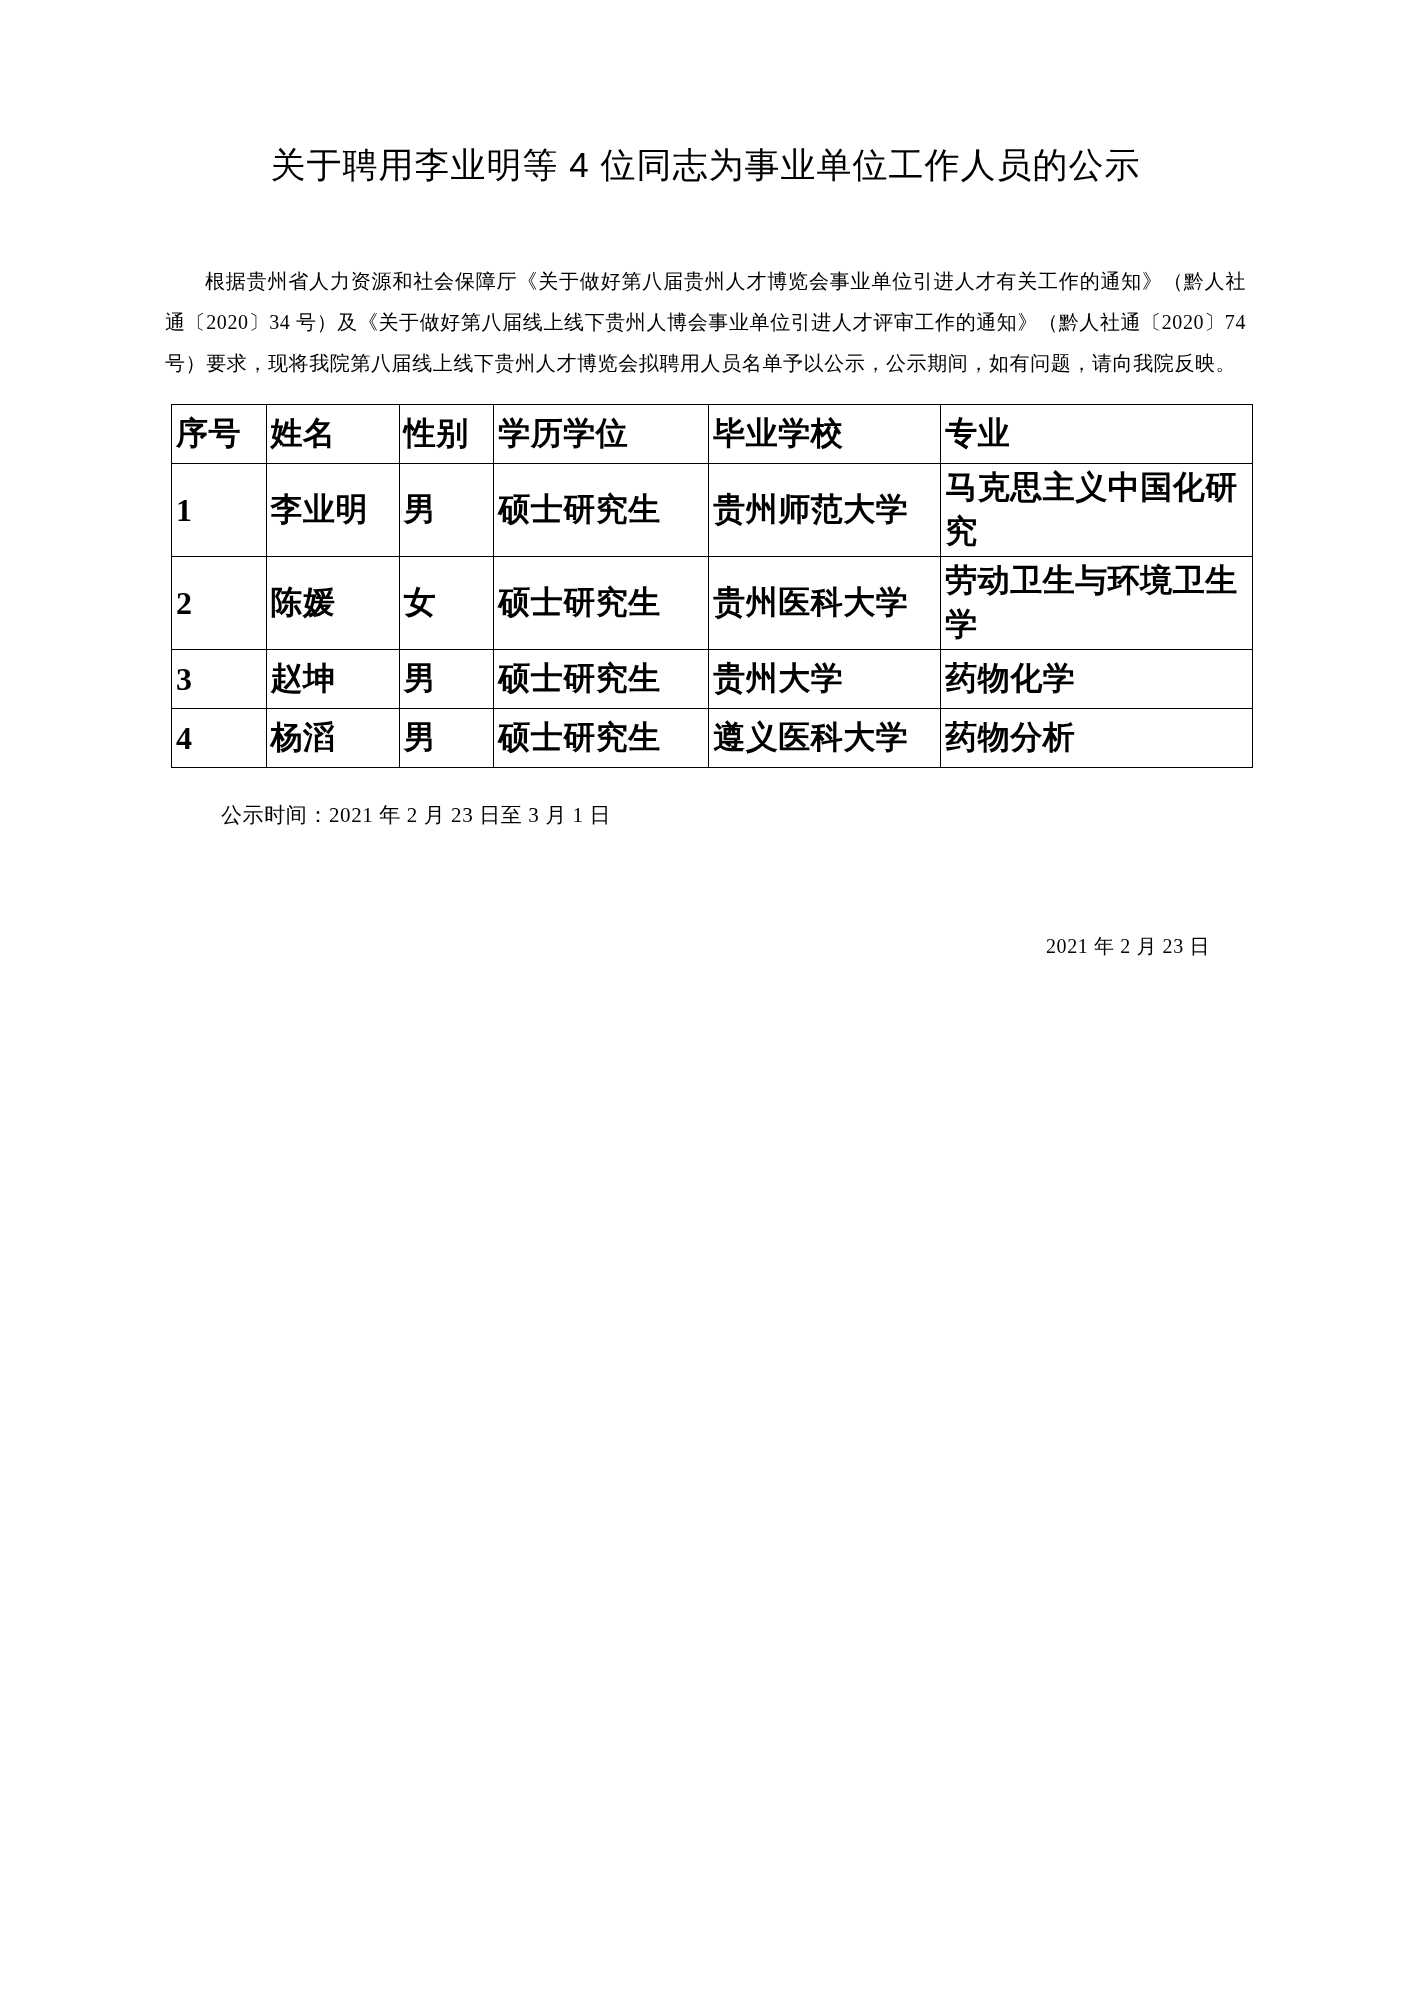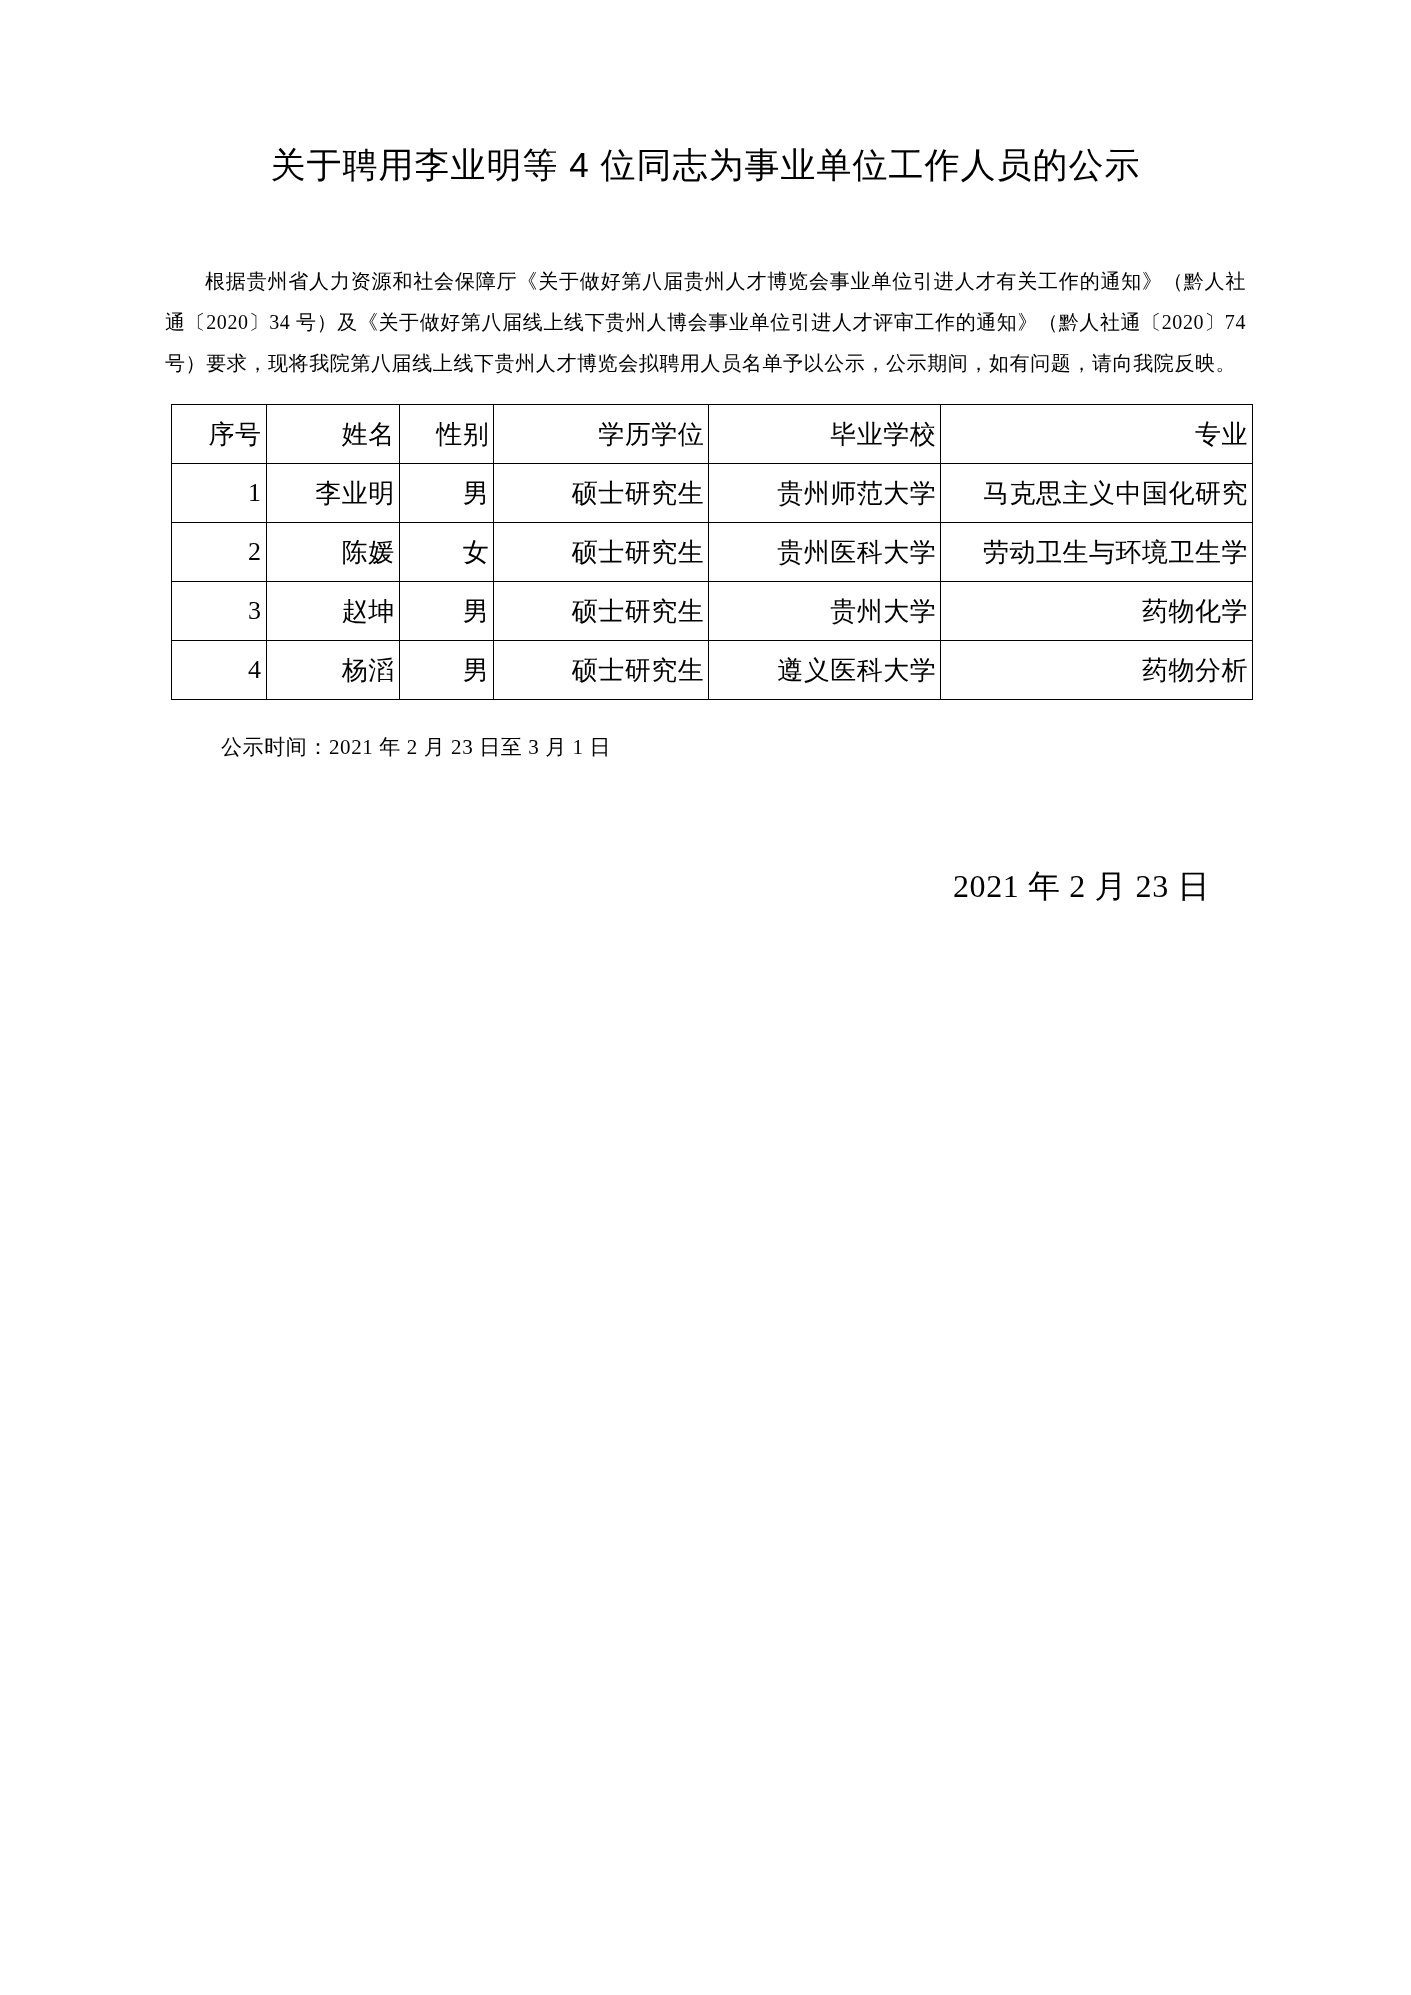--- a/index.html
+++ b/index.html
@@ -45,23 +45,23 @@
     padding-left: 6px;
   }
   table.listing {
     border-collapse: collapse;
     width: 1082px;
     table-layout: fixed;
   }
   table.listing td, table.listing th {
     border: 1.5px solid #000;
     height: 54px;
-    font-size: 26px;
-    font-weight: normal;
-    text-align: right;
+    font-size: 32px;
+    font-weight: bold;
+    text-align: left;
     vertical-align: middle;
     padding: 2px 4px;
     letter-spacing: 0.5px;
   }
   col.c-idx { width: 88px; }
   col.c-name { width: 124px; }
   col.c-sex { width: 88px; }
   col.c-edu { width: 200px; }
   col.c-school { width: 216px; }
   col.c-major { width: 290px; }
@@ -71,21 +71,21 @@
   }
   .info-line {
     font-size: 21px;
     line-height: 2.05;
     letter-spacing: 0.6px;
   }
   .sign-date {
     margin-top: 96px;
     text-align: right;
     padding-right: 36px;
-    font-size: 32px;
+    font-size: 20px;
     letter-spacing: 0.6px;
   }
 </style>
 </head>
 <body>
 
 <div class="page">
 
   <h1 class="doc-title">关于聘用李业明等 4 位同志为事业单位工作人员的公示</h1>
 

